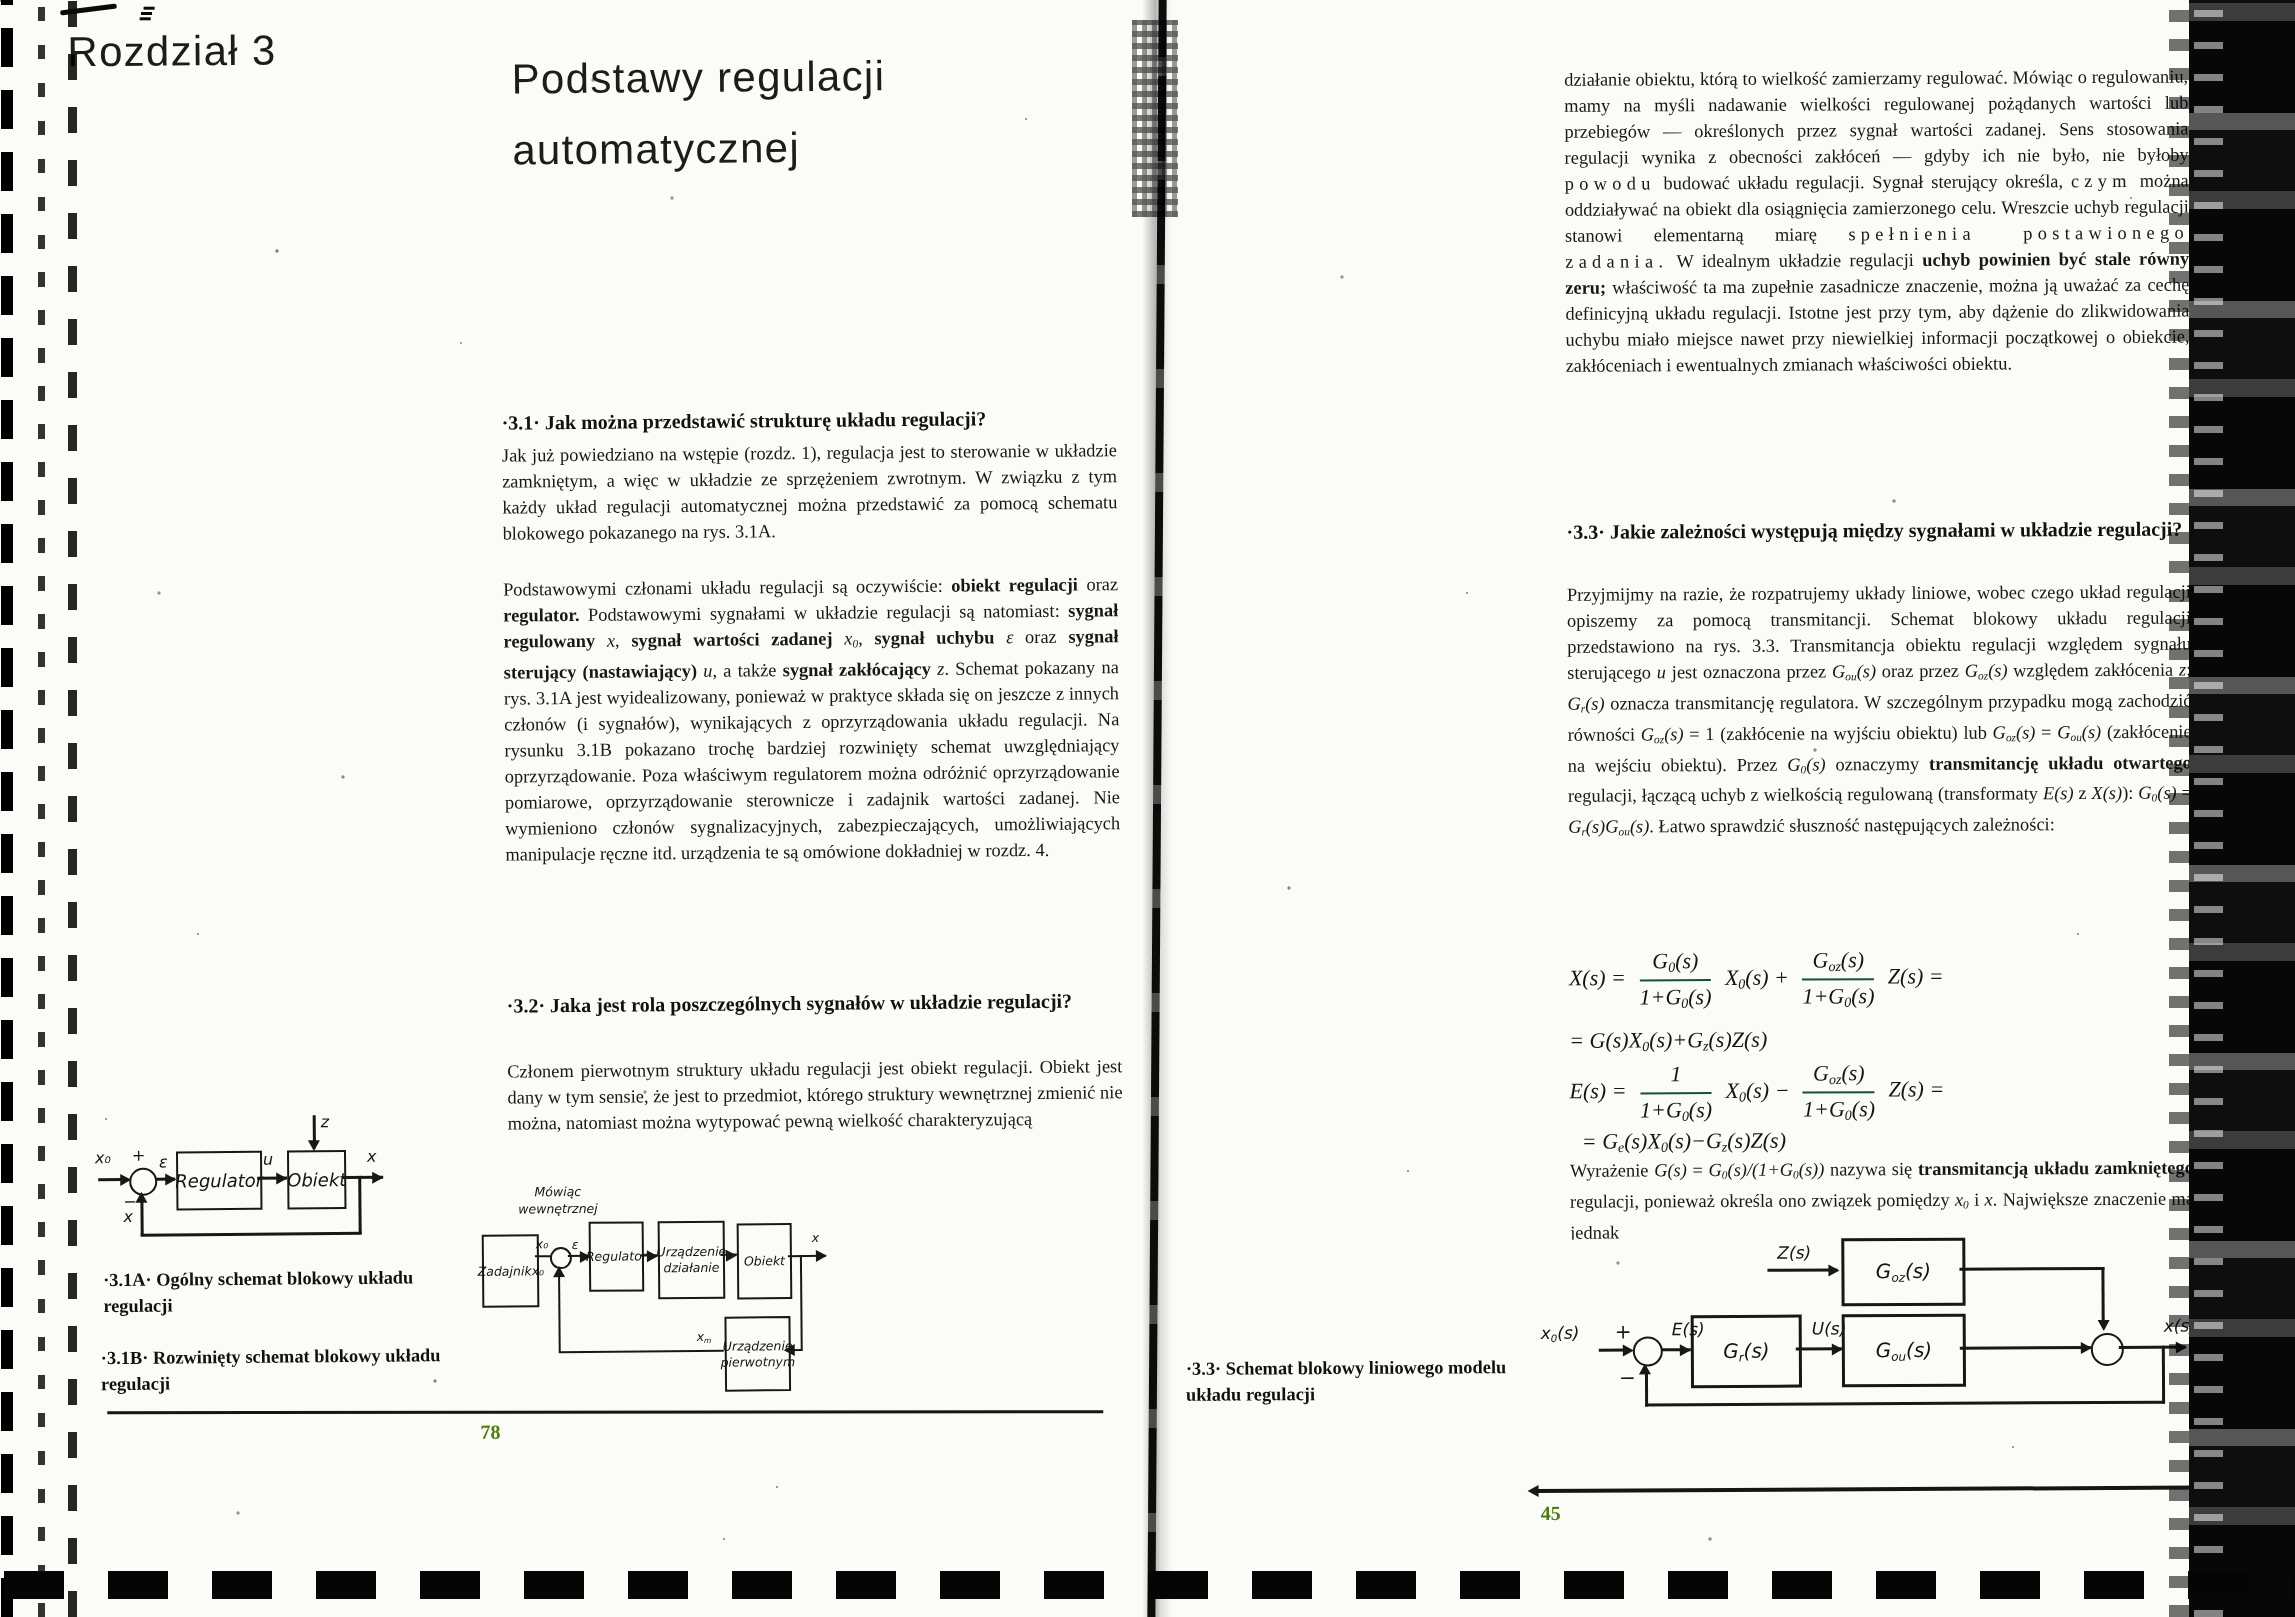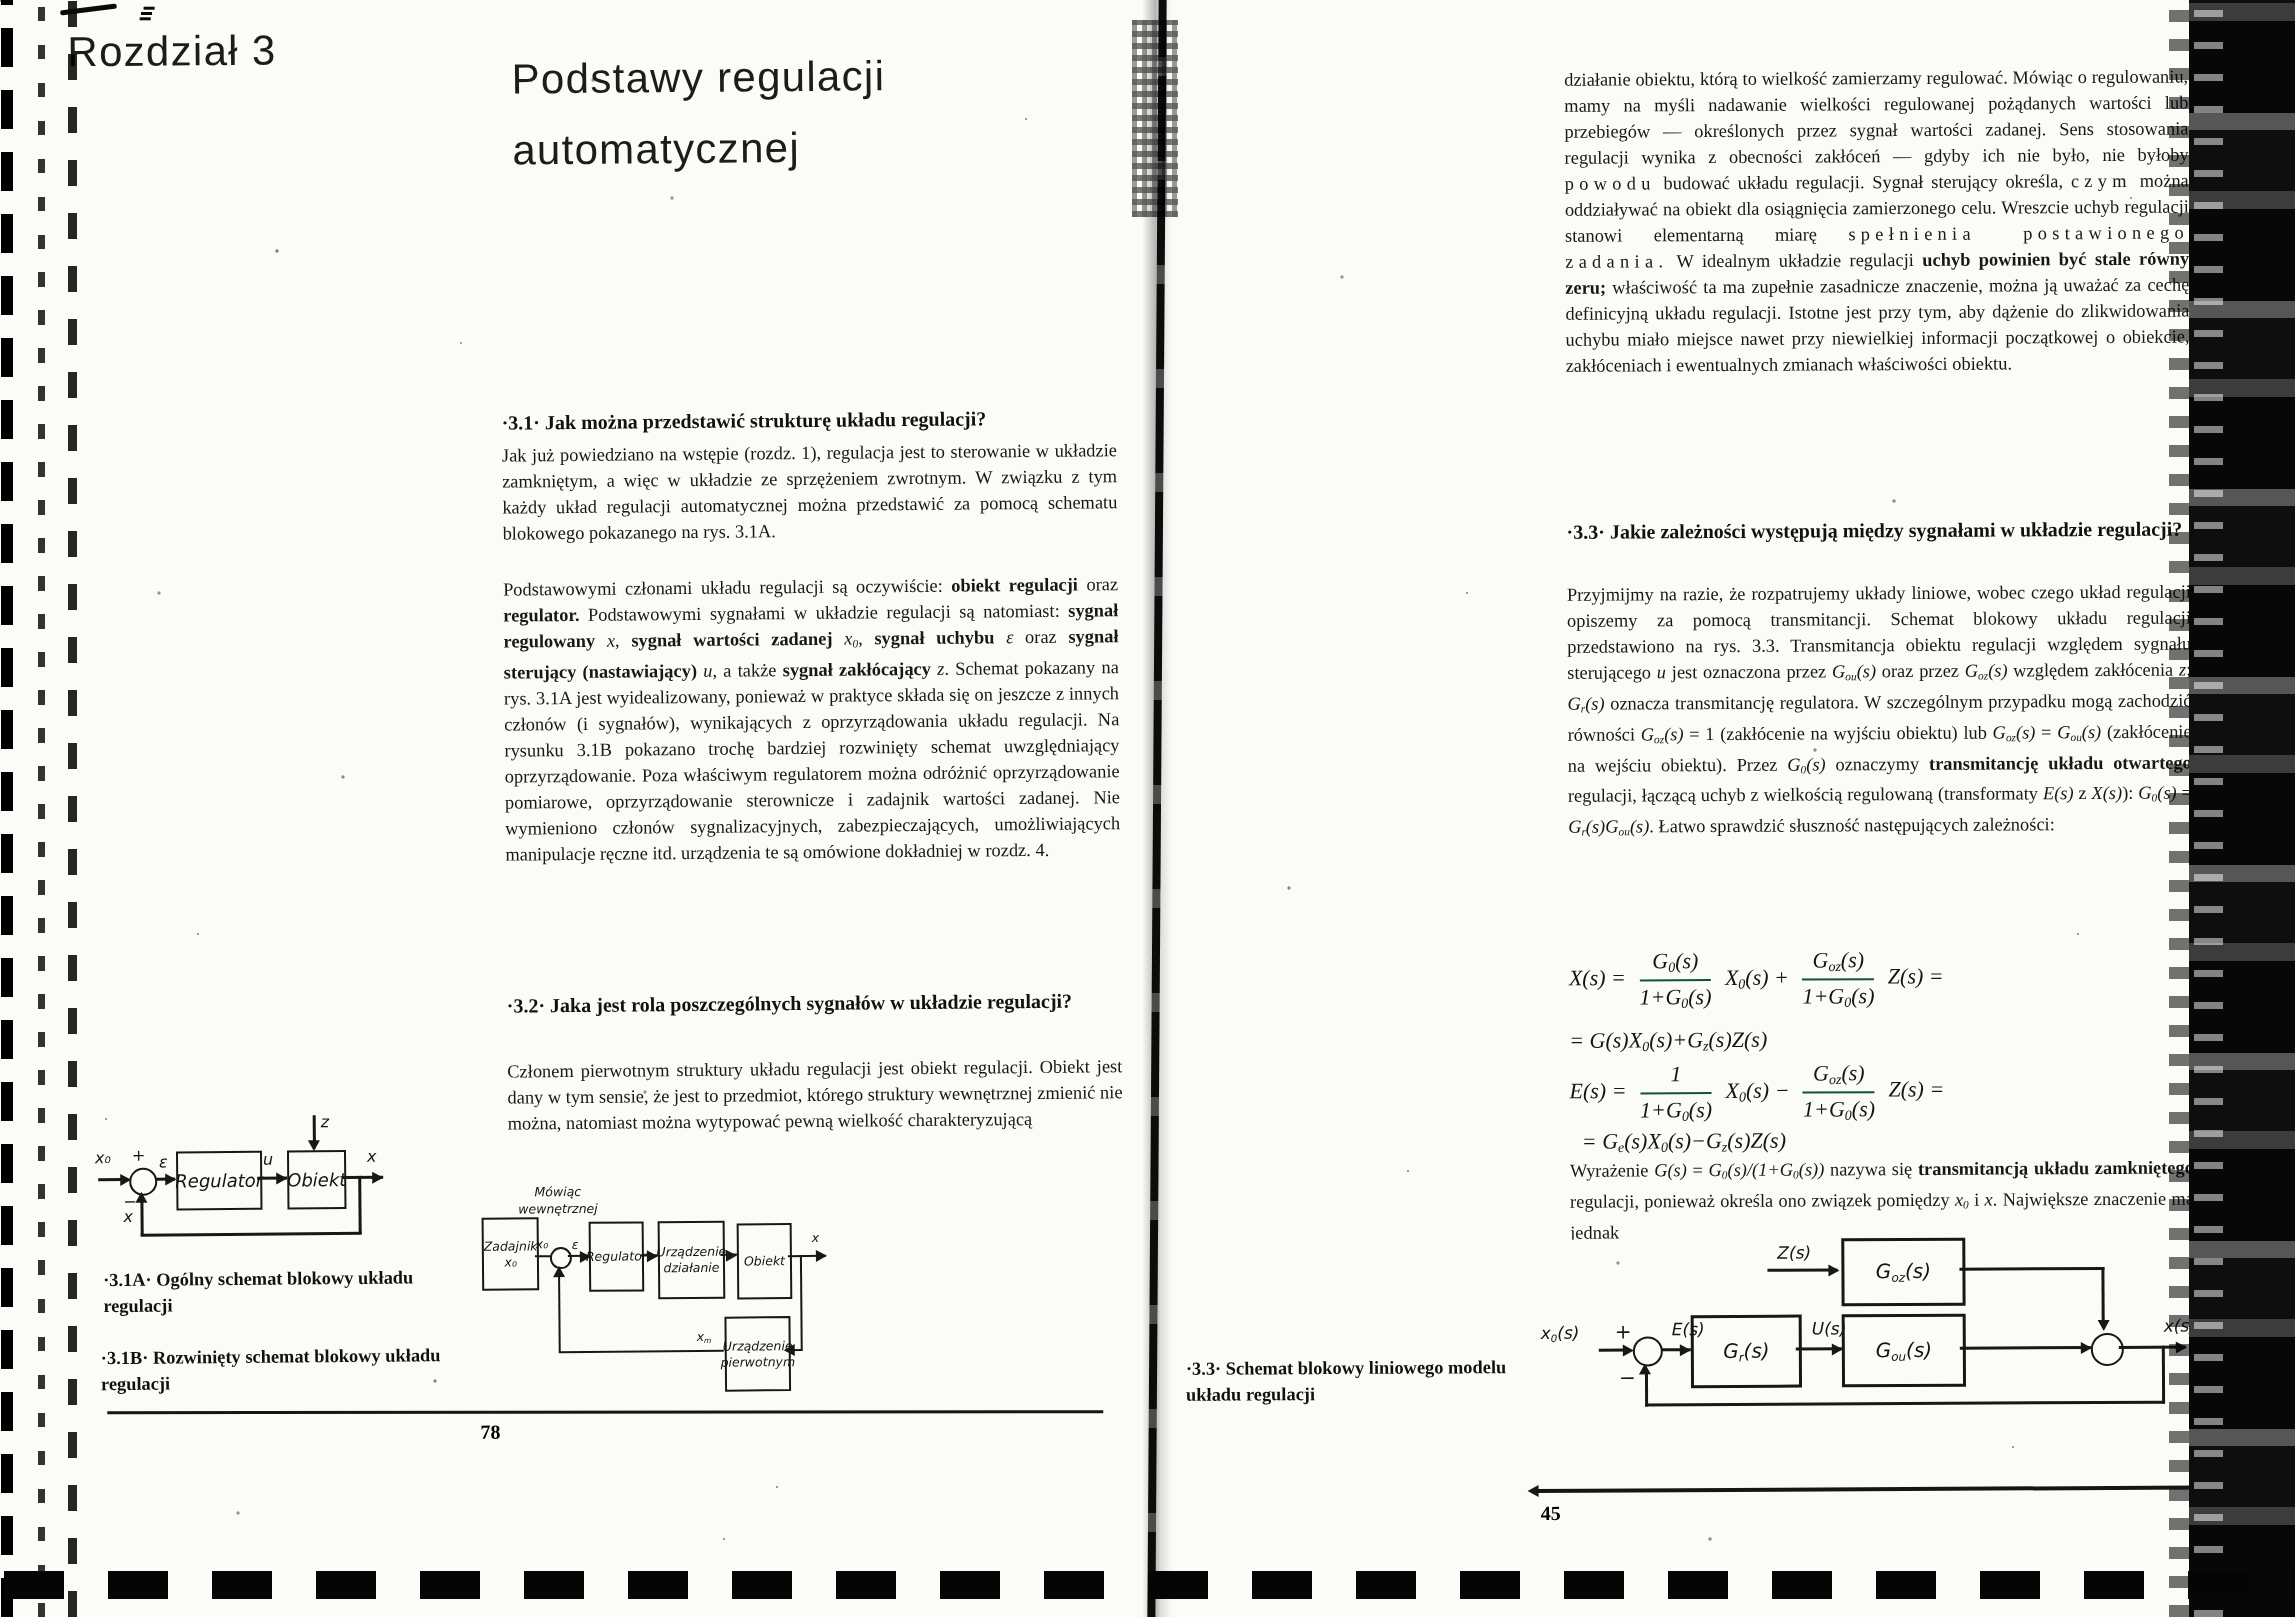--- a/index.html
+++ b/index.html
@@ -1,21 +1,21 @@
 <!DOCTYPE html>
 <html style="font-size:10.5px"><head>
 <meta charset="utf-8">
 <style>
   html,body{margin:0;padding:0;background:#e8e8e4;}
   #page{position:relative;width:2295px;height:1617px;background:#fbfbf7;overflow:hidden;color:#161616;}
   .abs{position:absolute;}
   .body{font-family:"Liberation Serif",serif;font-size:18.4px;line-height:26px;text-align:justify;color:#171717;}
   .hd{font-family:"Liberation Serif",serif;font-weight:bold;font-size:20px;line-height:29px;color:#111;}
   .cap{font-family:"Liberation Serif",serif;font-weight:bold;font-size:18.4px;line-height:26px;color:#111;}
-  .pgnum{font-family:"Liberation Serif",serif;font-weight:bold;font-size:20px;color:#000000;}
+  .pgnum{font-family:"Liberation Serif",serif;font-weight:bold;font-size:20px;color:#4d7c0f;}
   .chap{font-family:"Liberation Sans",sans-serif;font-weight:400;font-size:42px;letter-spacing:1.3px;color:#1c1c1c;}
   .b{font-weight:bold;}
   .i{font-style:italic;}
   .ls{letter-spacing:5.3px;word-spacing:10.5px;}
   .sub{font-size:0.62em;vertical-align:-0.25em;font-style:italic;}
   .eq{font-family:"Liberation Serif",serif;font-style:italic;font-size:22px;color:#141414;white-space:nowrap;}
   .eq .sub{font-size:14px;}
   .frac{display:inline-block;text-align:center;vertical-align:middle;margin:0 8px;}
   .frac .num{display:block;border-bottom:2px solid #14532d;padding:1.3px 8px 3.3px;}
   .frac .den{display:block;padding-top:3.3px;}
@@ -84,21 +84,21 @@
       <div class="vl" style="left:45px;top:84px;height:38px;"></div>
       <div class="tu" style="left:40px;top:78px;"></div>
       <div class="dl" style="left:28px;top:93px;">x</div>
     </div>
 
     <div class="abs cap" style="left:99px;top:1263px;width:358px;">·3.1A· Ogólny schemat blokowy układu regulacji</div>
     <div class="abs cap" style="left:96px;top:1341px;width:375px;">·3.1B· Rozwinięty schemat blokowy układu regulacji</div>
 
     <div class="abs f31b" style="left:475px;top:1179px;width:358px;height:220px;">
       <div class="dl" style="left:30px;top:5.3px;width:99px;text-align:center;white-space:normal;line-height:16.4px;"><span>Mówiąc</span><br><span>wewnętrznej</span></div>
-      <div class="box" style="left:3.3px;top:38px;width:53px;height:69px;border-width:2.6px;flex-direction:column;">
+      <div class="box" style="left:3.3px;top:55px;width:53px;height:69px;border-width:2.6px;flex-direction:row;">
           <span>Zadajnik</span>
           <span>x₀</span>
         </div>
       <div class="dl" style="left:57px;top:57px;">x₀</div>
       <div class="hl" style="left:56px;top:76px;width:16.4px;height:2px;"></div>
       <div class="sum" style="left:71px;top:68px;width:18.4px;height:18.4px;border-width:2px;"></div>
       <div class="dl" style="left:93px;top:58px;">ε</div>
       <div class="hl" style="left:89px;top:76px;width:21px;height:2px;"></div>
       <div class="tr" style="left:101px;top:72px;"></div>
       <div class="box" style="left:110px;top:43px;width:51px;height:66px;border-width:2.6px;">

